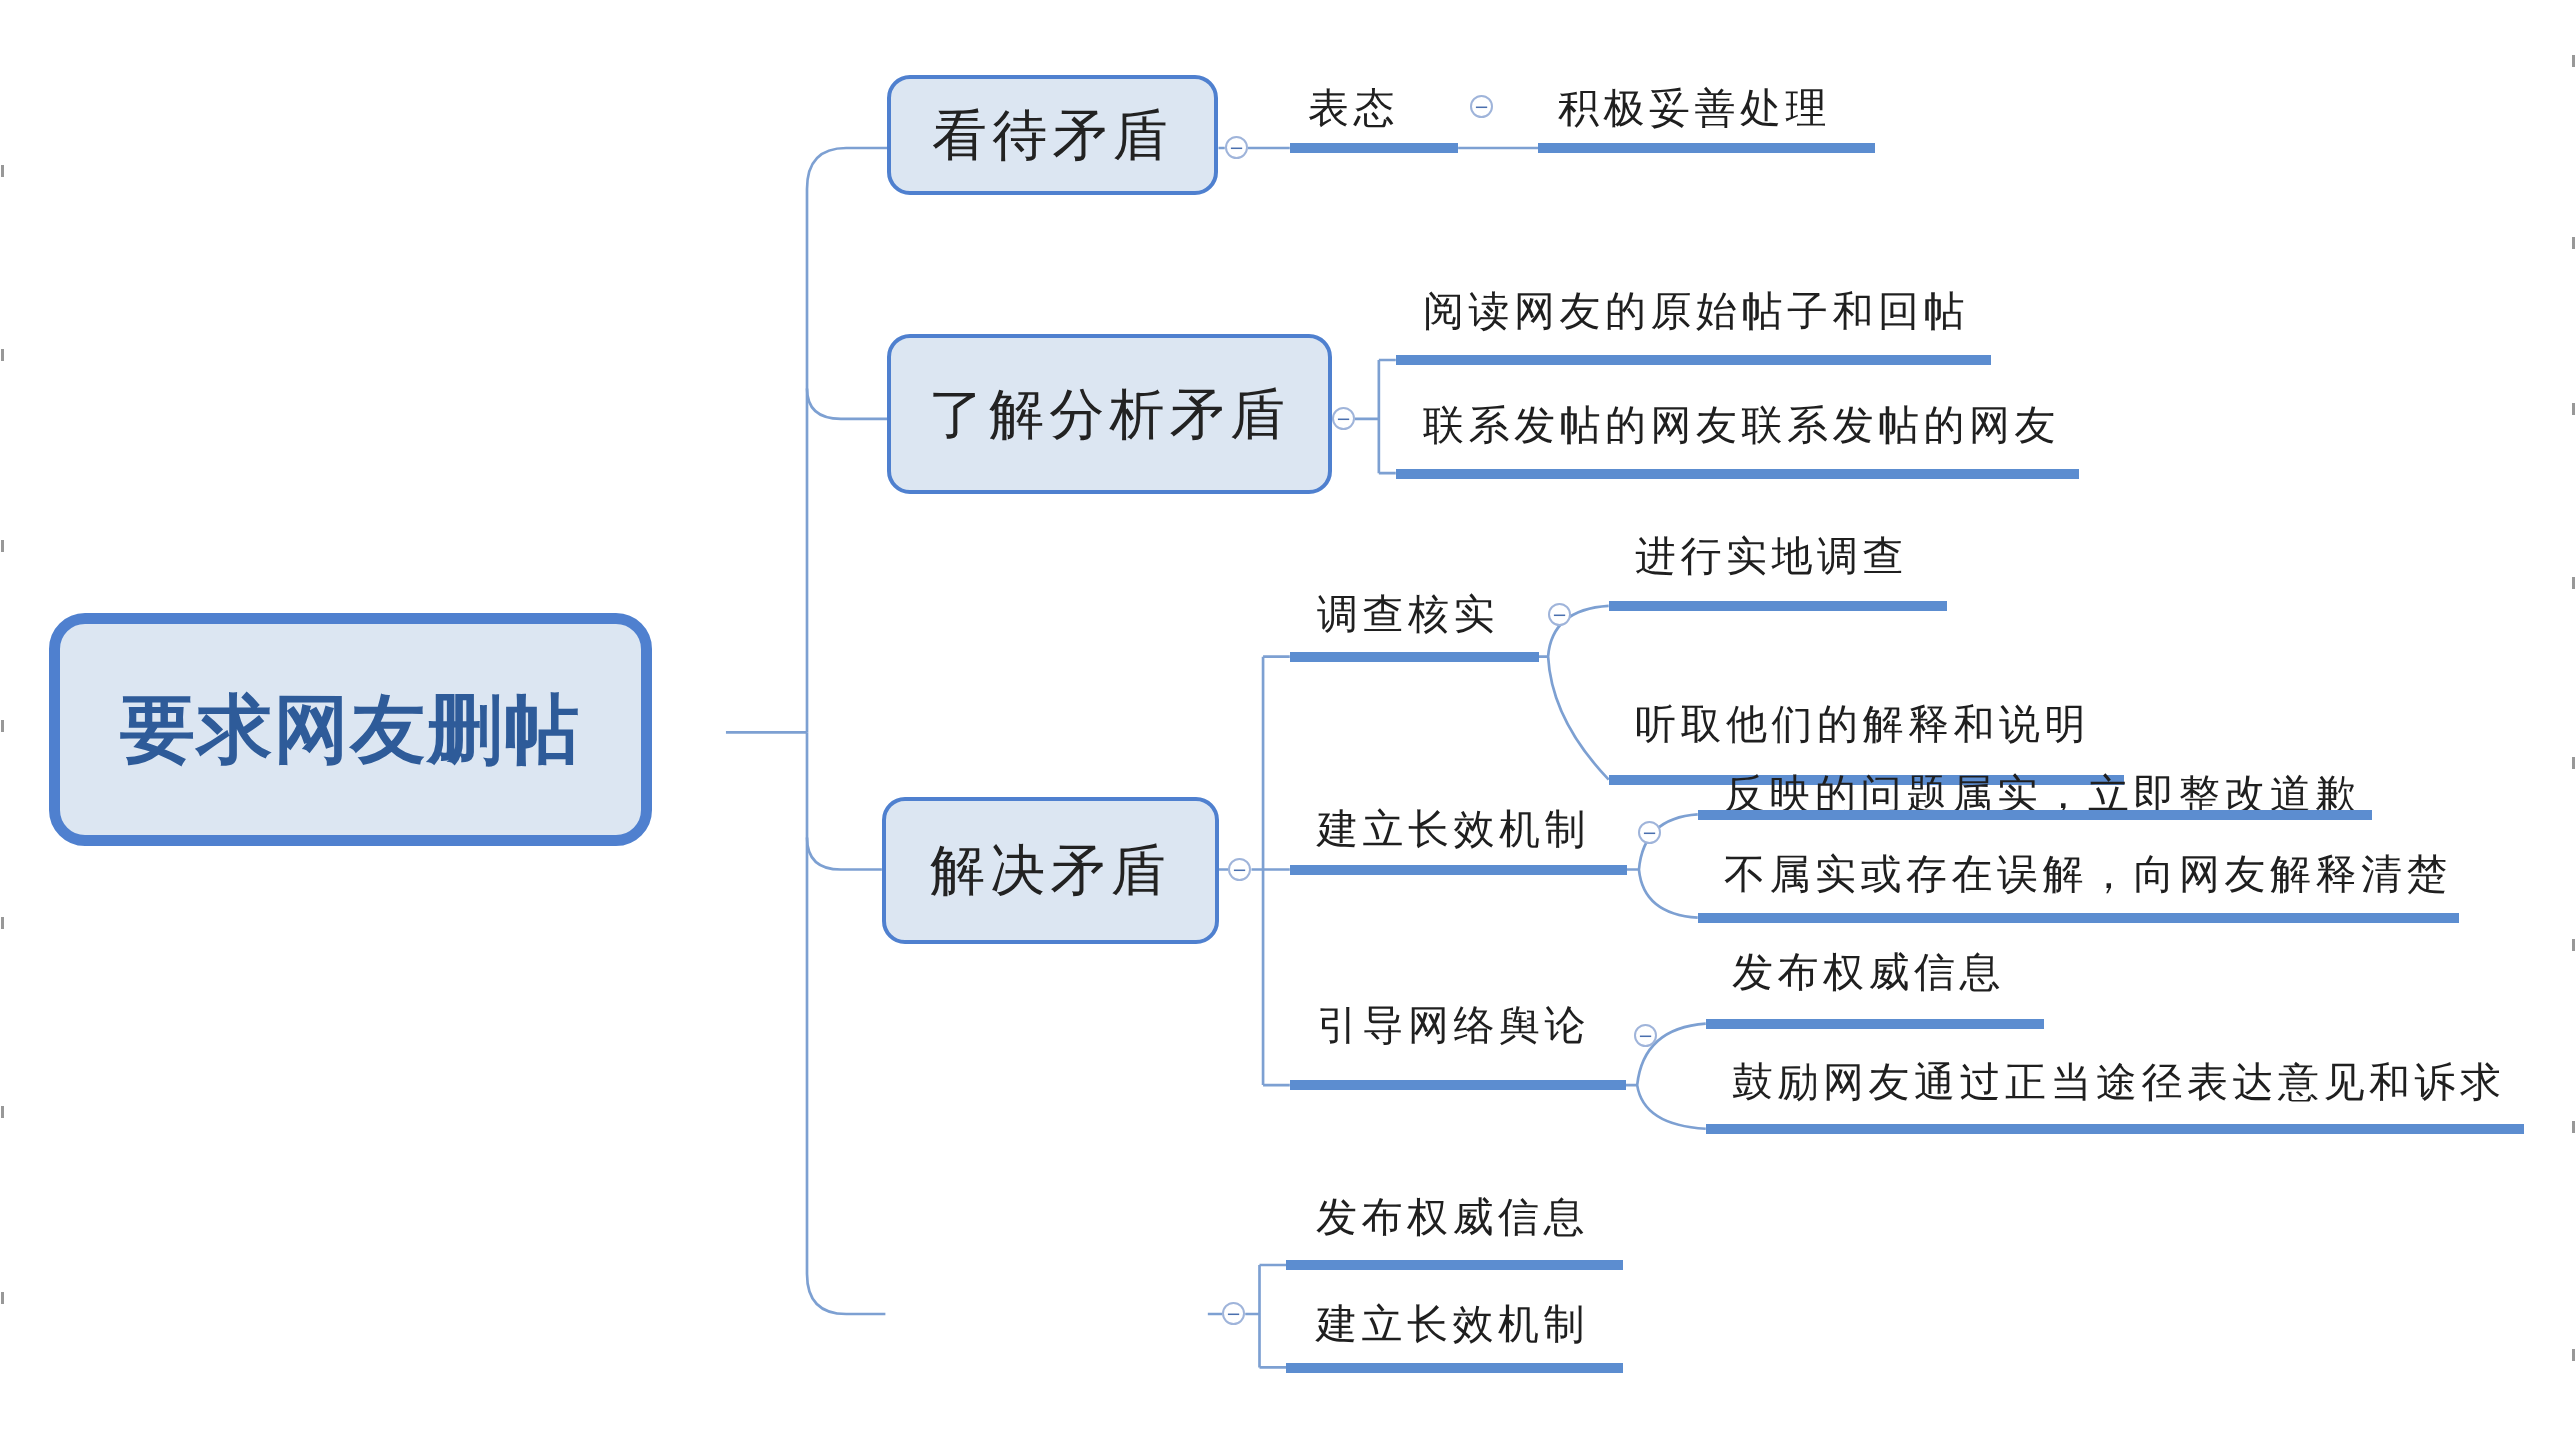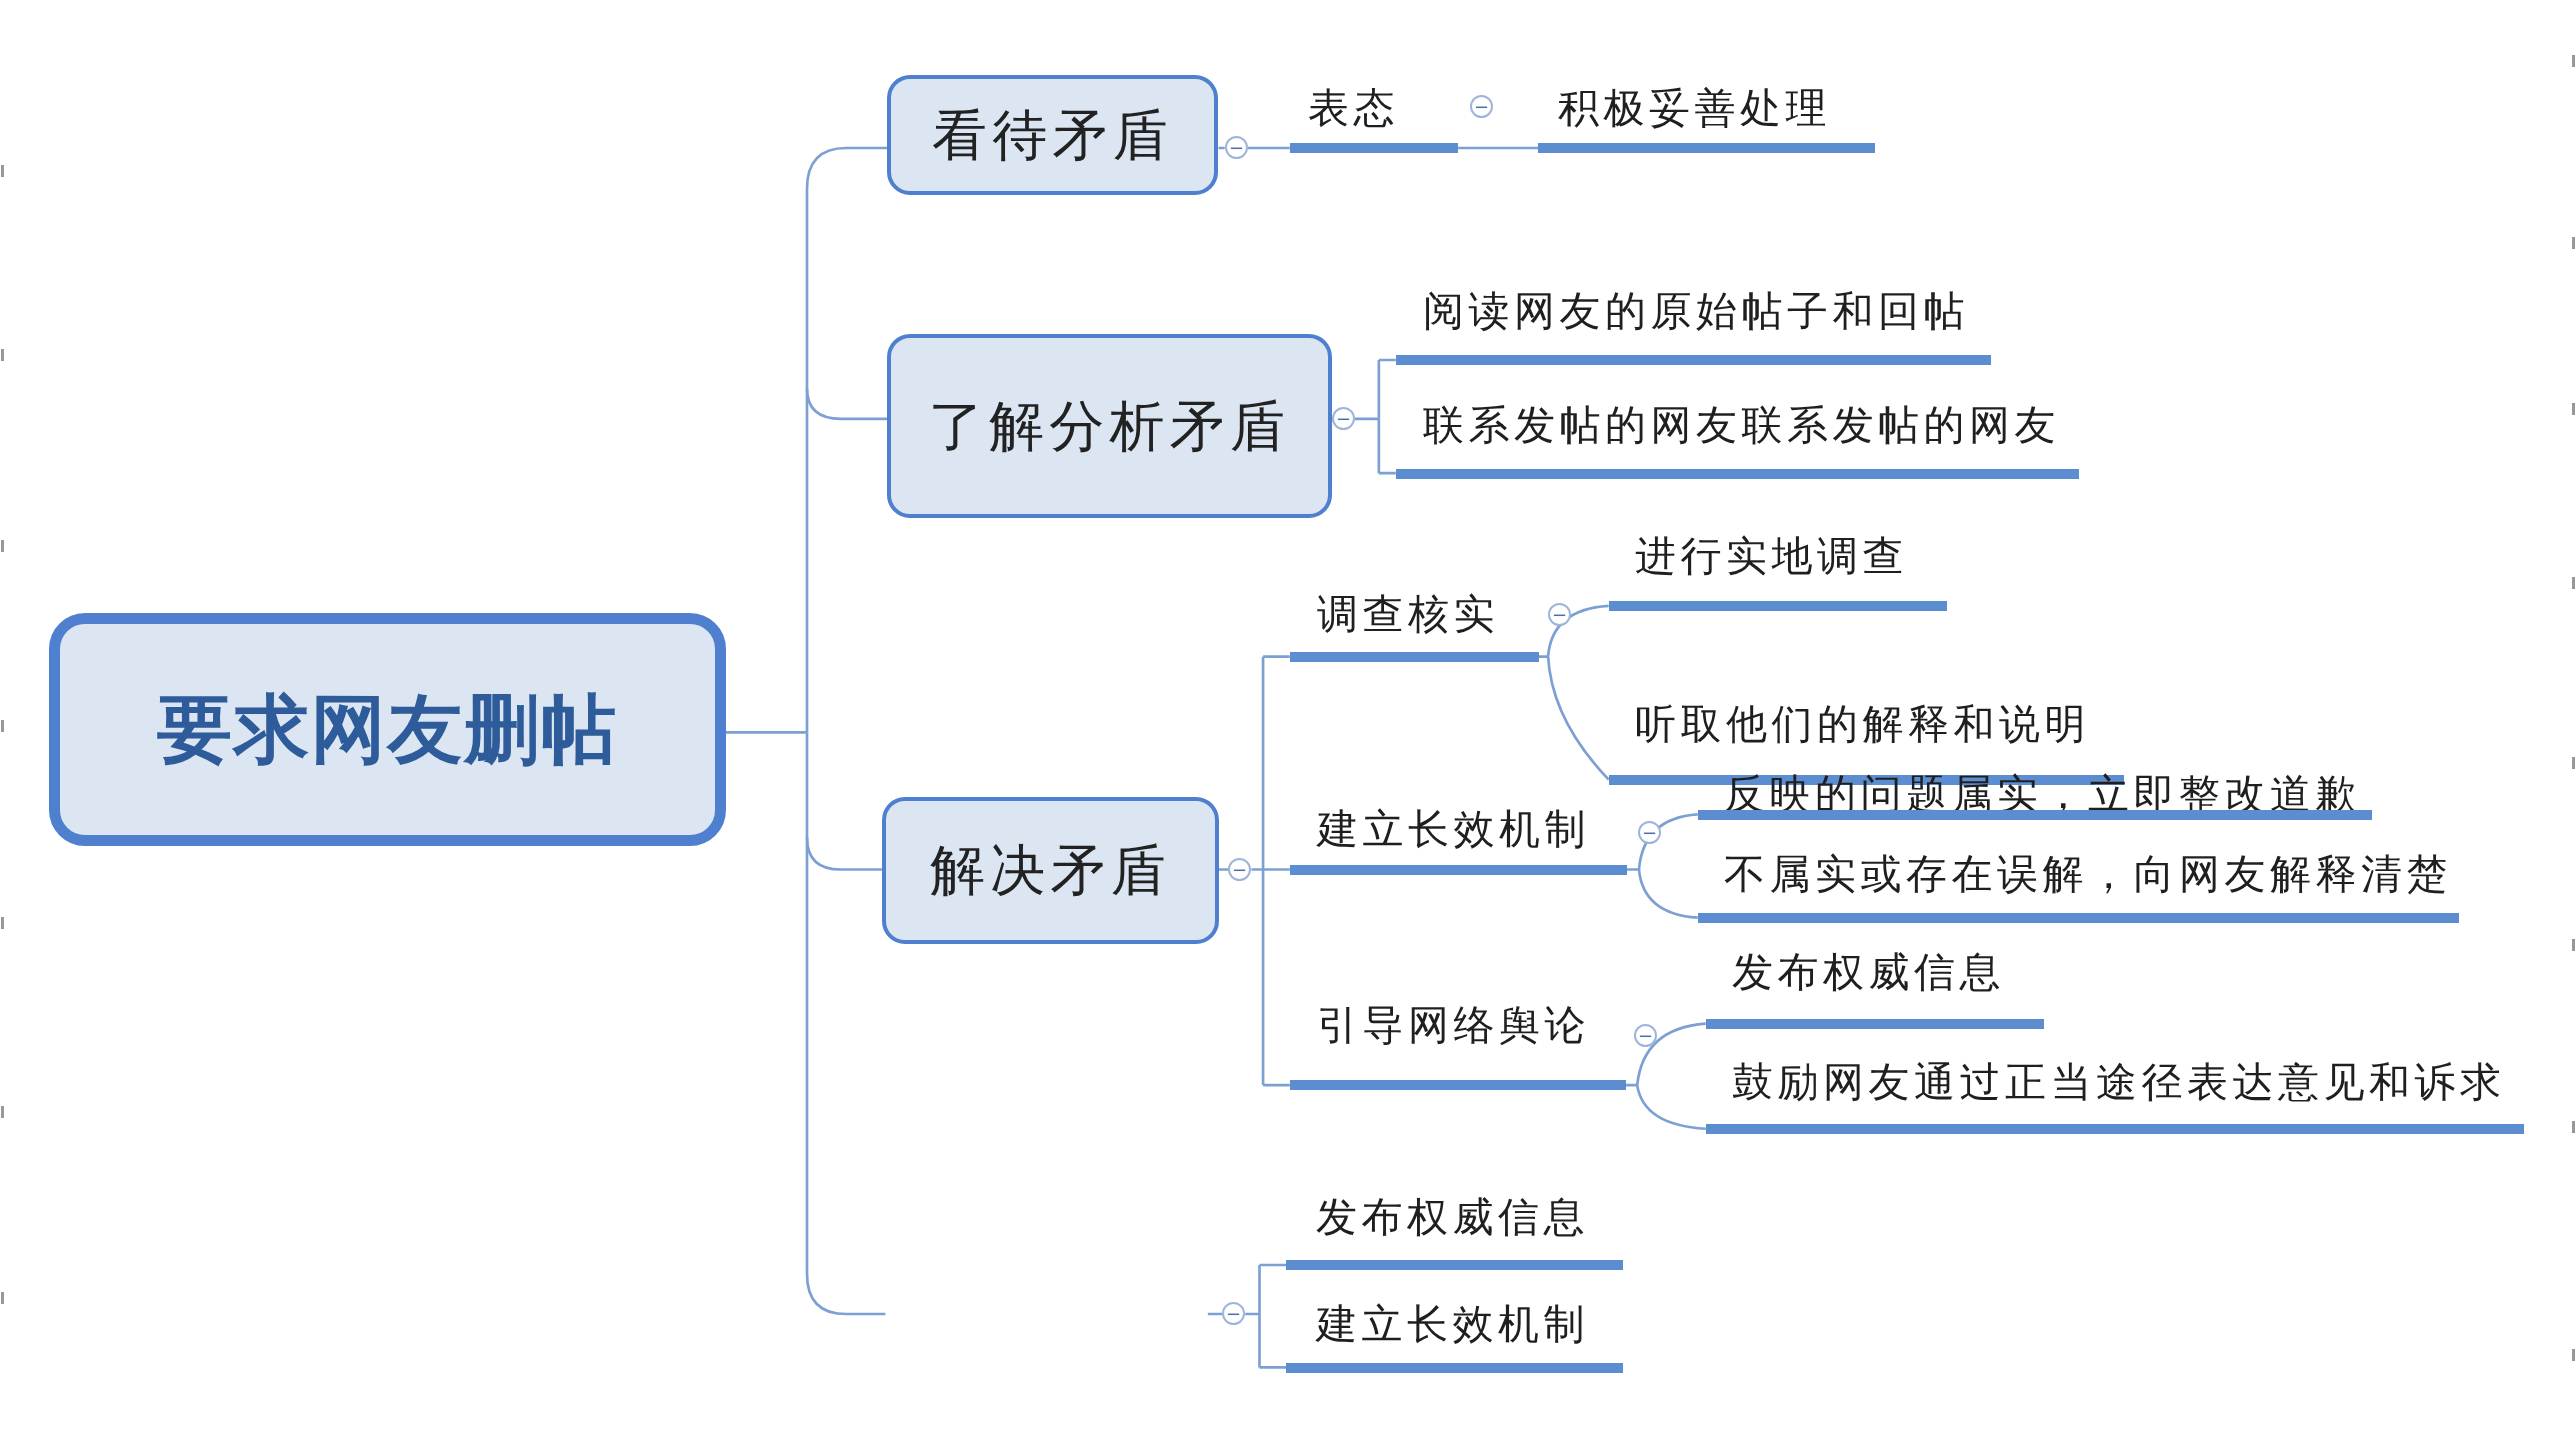--- a/index.html
+++ b/index.html
@@ -8,21 +8,21 @@
   }
   html,body{margin:0;padding:0;background:#fff;}
   #canvas{position:relative;width:2576px;height:1446px;background:#ffffff;overflow:hidden;
           font-family:"DejaVu Sans","Liberation Sans",sans-serif;}
   svg.wires{position:absolute;left:0;top:0;width:2576px;height:1446px;}
   svg.wires path{fill:none;stroke:var(--line);stroke-width:3px;}
   
   .tbox{position:absolute;box-sizing:border-box;border:4.5px solid var(--box-border);
         background:var(--box-fill);border-radius:23px;display:flex;align-items:center;justify-content:center;}
   .tbox .blabel{font-size:55px;letter-spacing:5.3px;color:#222;white-space:nowrap;line-height:1;}
-  .rootbox{position:absolute;left:49px;top:613px;width:677px;height:233px;box-sizing:border-box;
+  .rootbox{position:absolute;left:49px;top:613px;width:603px;height:233px;box-sizing:border-box;
         border:11.6px solid var(--box-border);background:var(--box-fill);border-radius:36px;
         display:flex;align-items:center;justify-content:center;}
   .rootbox .rlabel{font-size:75px;font-weight:bold;color:var(--root-text);letter-spacing:1.8px;white-space:nowrap;line-height:1;}
   
   .tlabel{position:absolute;font-size:41px;letter-spacing:4.5px;color:var(--label);white-space:nowrap;line-height:1.08;}
   .ubar{position:absolute;height:9.8px;background:var(--bar);}
   
   .collapse{position:absolute;width:23px;height:23px;border-radius:50%;background:#fff;
             border:2.7px solid var(--circle-border);box-sizing:border-box;display:flex;align-items:center;justify-content:center;
             color:var(--minus);font-size:18px;line-height:1;}
@@ -54,21 +54,21 @@
     <path d="M1356,1475 H1372 M1398,1475 H1414 M1414,1420 V1535 M1414,1420 H1444 M1414,1535 H1444"></path>
   </svg>
 
   <div class="rootbox">
     <span class="rlabel">要求网友删帖</span>
   </div>
 
   <div class="tbox" style="left:887px;top:75px;width:331px;height:120px;">
     <span class="blabel">看待矛盾</span>
   </div>
-  <div class="tbox" style="left:887px;top:334px;width:445px;height:184px;">
+  <div class="tbox" style="left:887px;top:334px;width:445px;height:160px;">
     <span class="blabel">了解分析矛盾</span>
   </div>
   <div class="tbox" style="left:882px;top:797px;width:337px;height:147px;">
     <span class="blabel">解决矛盾</span>
   </div>
 
   <div>
     <span class="tlabel" style="left:1308px;top:86px;">表态</span>
     <div class="ubar" style="left:1290px;top:143px;width:168px;"></div>
   </div>

